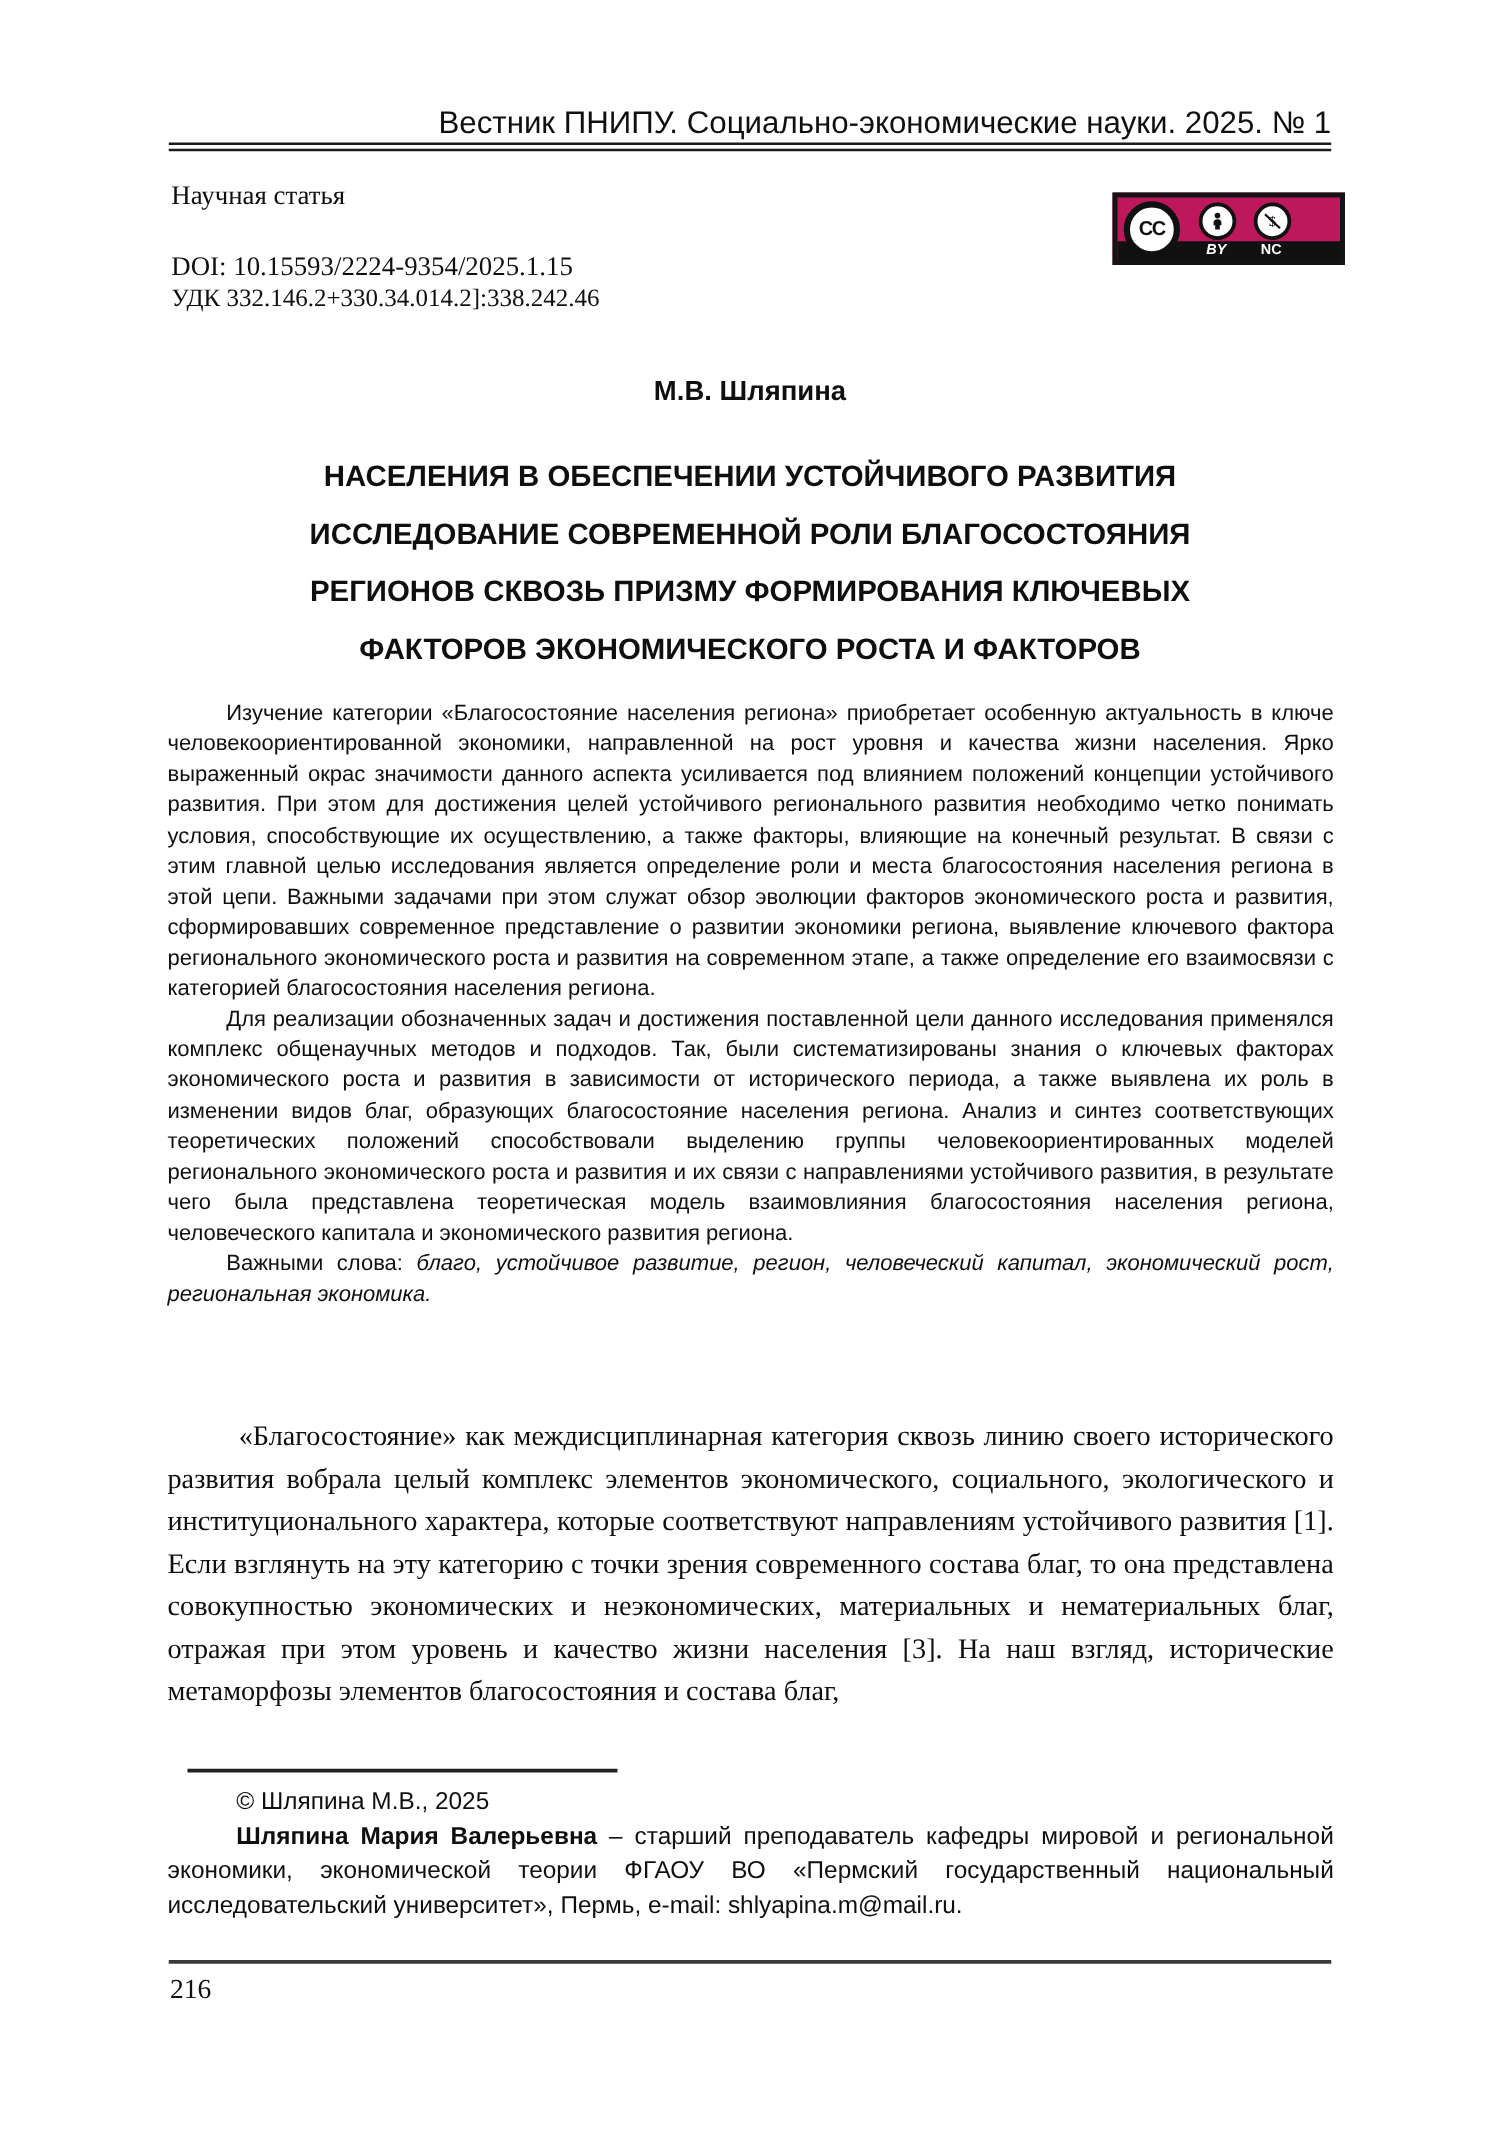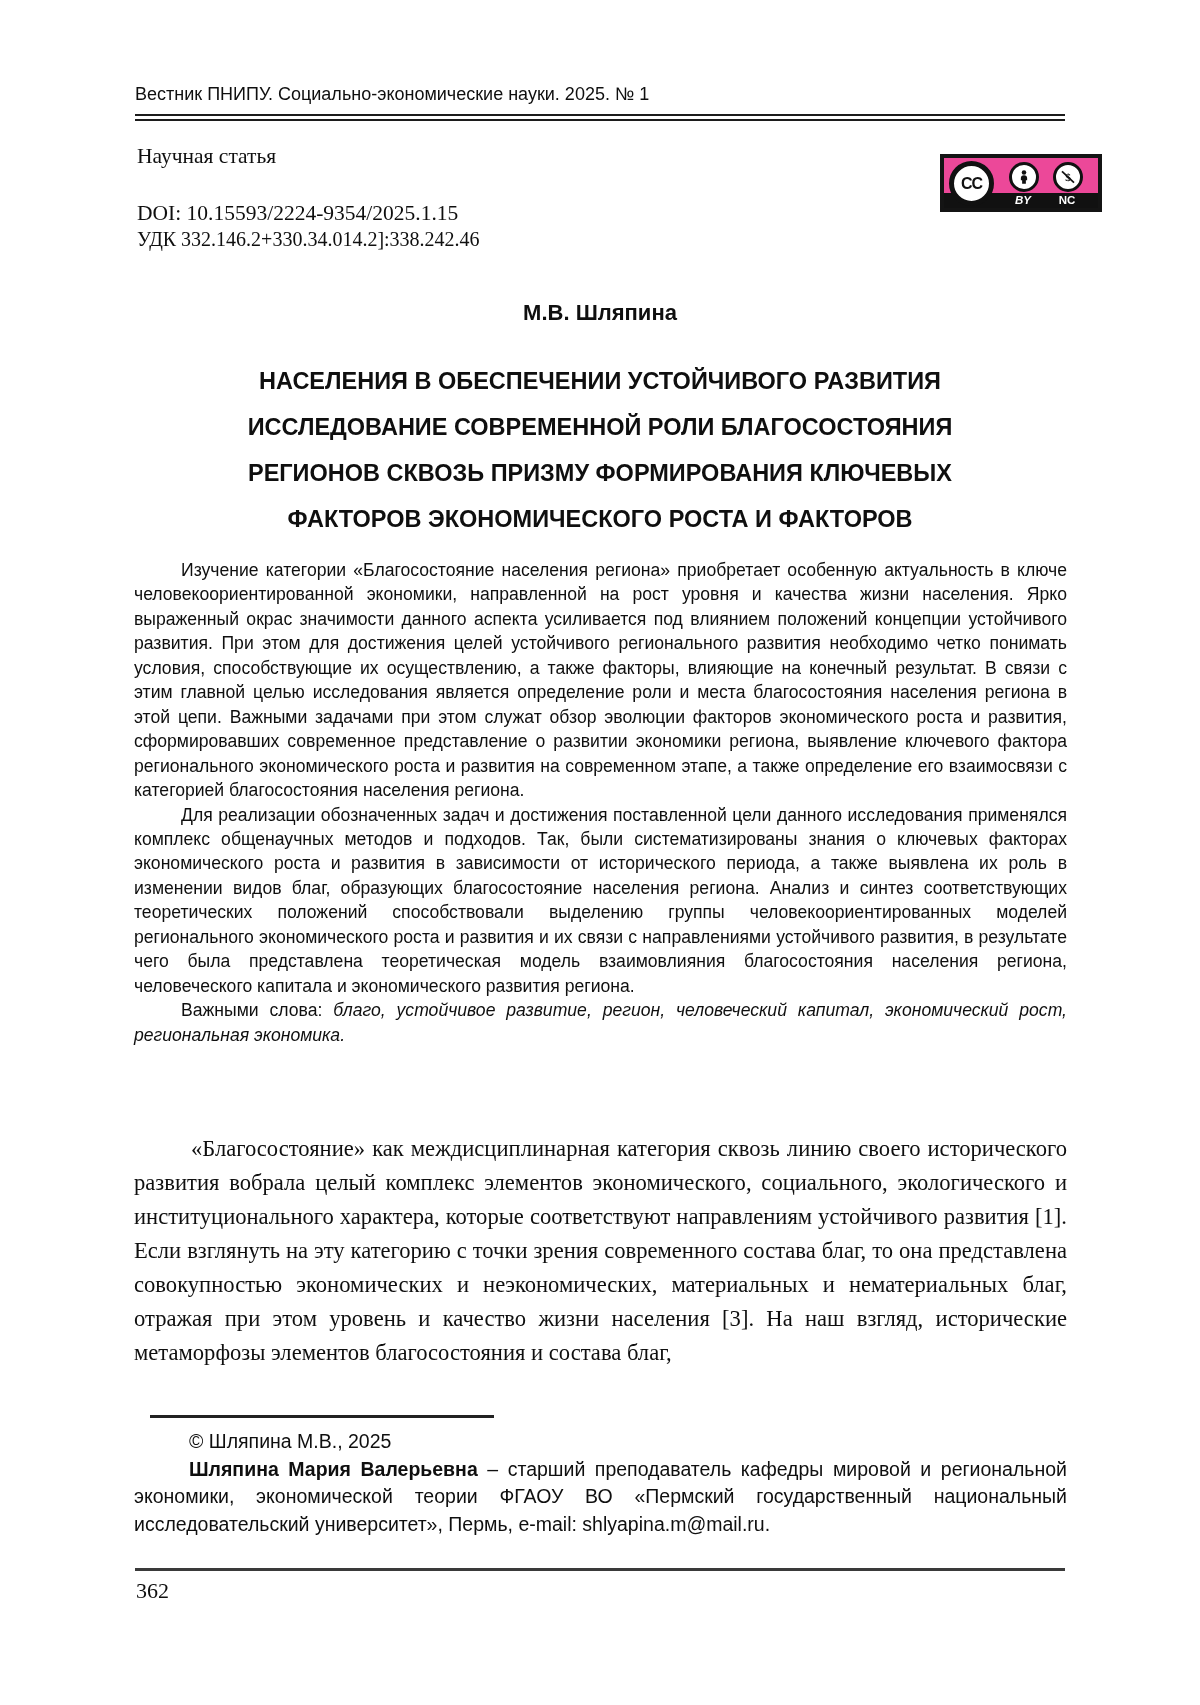--- a/index.html
+++ b/index.html
@@ -10,35 +10,35 @@
     margin:0 auto;
     overflow:hidden;
     color:#0f0f0f;
   }
   .sans{font-family:"Liberation Sans","DejaVu Sans",sans-serif;}
   .serif{font-family:"Liberation Serif","DejaVu Serif",serif;}
 
   
   .journal-line{
     position:absolute;left:135px;top:84px;width:930px;
-    font-size:18px;letter-spacing:0;
+    font-size:25px;letter-spacing:0;text-align:right;
   }
   .header-rule{
     position:absolute;left:135px;top:114px;width:930px;height:3px;
     border-top:2px solid #1c1c1c;border-bottom:2px solid #1c1c1c;
   }
 
   .article-type{position:absolute;left:137px;top:144px;font-size:21.5px;}
   .doi-line{position:absolute;left:137px;top:201px;font-size:21.5px;}
   .udk-line{position:absolute;left:137px;top:228px;font-size:20px;}
 
   
   .cc-badge{
-    position:absolute;left:940px;top:154px;width:162px;height:58px;
-    background:#ec4899;border:4px solid #141414;box-sizing:border-box;
+    position:absolute;left:890px;top:154px;width:186px;height:58px;
+    background:#be185d;border:4px solid #141414;box-sizing:border-box;
   }
   .cc-badge .black-strip{
     position:absolute;left:0;right:0;bottom:0;height:15px;background:#111;
   }
   .cc-circle{
     position:absolute;left:5px;top:3px;width:35px;height:35px;
     background:#fff;border:5px solid #111;border-radius:50%;
     display:flex;align-items:center;justify-content:center;
     font-weight:bold;font-size:16px;letter-spacing:-1px;color:#111;
     z-index:2;
@@ -152,15 +152,15 @@
   </div>
 
   <div class="footnote-rule"></div>
 
   <div class="footnote sans">
     <p class="indent">© Шляпина М.В., 2025</p>
     <p class="indent"><span class="bold">Шляпина Мария Валерьевна</span><span> – старший преподаватель кафедры мировой и региональной экономики, экономической теории ФГАОУ ВО «Пермский государственный национальный исследовательский университет», Пермь, e-mail: shlyapina.m@mail.ru.</span></p>
   </div>
 
   <div class="footer-rule"></div>
-  <div class="page-number serif">362</div>
+  <div class="page-number serif">216</div>
 
 </div>
 
 </body></html>

